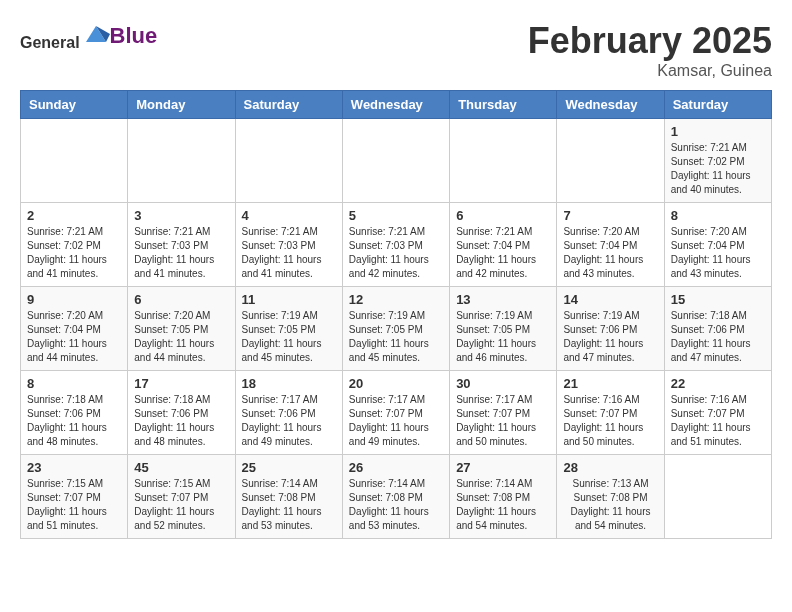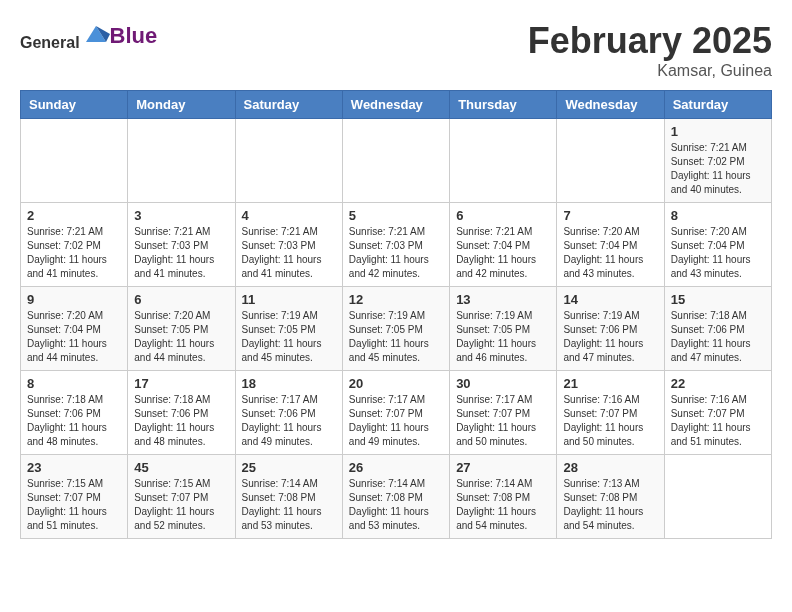--- a/index.html
+++ b/index.html
@@ -325,21 +325,21 @@
         </td>
         <td>
           <span class="day-number">27</span>
           <div class="day-info" style="white-space: pre-line;">Sunrise: 7:14 AM
 Sunset: 7:08 PM
 Daylight: 11 hours
 and 54 minutes.</div>
         </td>
         <td>
           <span class="day-number">28</span>
-          <div class="day-info" style="white-space: pre-line;">Sunrise: 7:13 AM
+          <div class="day-info" style="white-space: pre-line; text-align: center;">Sunrise: 7:13 AM
 Sunset: 7:08 PM
 Daylight: 11 hours
 and 54 minutes.</div>
         </td>
         <td class="empty-cell"></td>
       </tr>
     </tbody>
 </table>
 
 </body></html>

